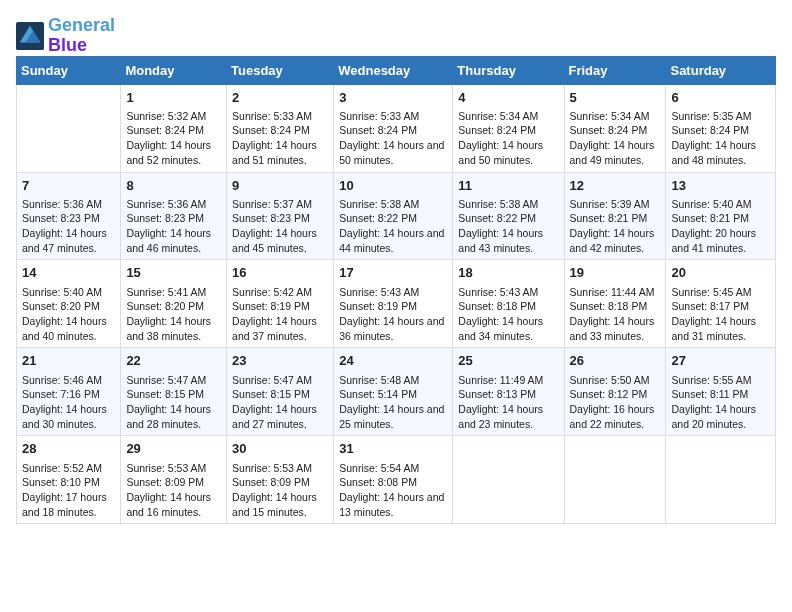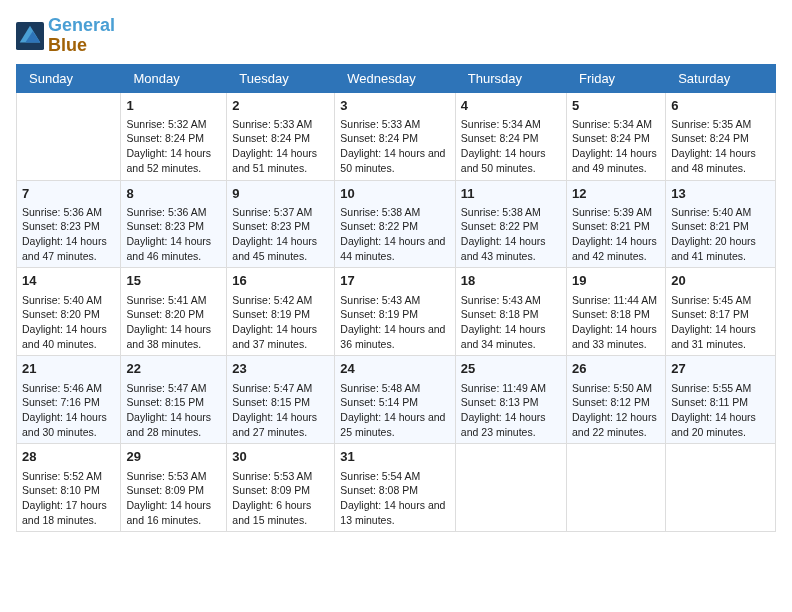--- a/index.html
+++ b/index.html
@@ -7,21 +7,20 @@
       font-family: Arial, sans-serif;
       background: #fff;
       width: 792px;
       min-height: 612px;
       padding: 16px;
     }
     .header {
       display: flex;
       justify-content: space-between;
       align-items: flex-start;
-      margin-bottom: 8px;
     }
     .logo {
       display: flex;
       align-items: center;
       gap: 4px;
     }
     .logo-text {
       font-size: 18px;
       font-weight: bold;
       color: #1a3a5c;
@@ -51,24 +50,24 @@
     table {
       width: 100%;
       border-collapse: collapse;
       font-size: 11px;
     }
     thead tr {
       background-color: #2e74b8;
       color: #fff;
     }
     thead th {
-      padding: 6px 12px;
+      padding: 6px 4px;
       text-align: left;
       font-size: 13px;
-      font-weight: normal;
+      font-weight: bold;
       border: 1px solid #2e74b8;
     }
     tbody tr {
       border-bottom: 1px solid #ccc;
     }
     tbody td {
       vertical-align: top;
       padding: 4px 5px;
       border: 1px solid #ddd;
       min-height: 80px;
@@ -97,21 +96,21 @@
 
 <div class="header">
   <div class="logo">
     <svg class="logo-icon" viewBox="0 0 30 30">
       <rect x="0" y="0" width="30" height="30" rx="2" fill="#1a3a5c"></rect>
       <polygon points="15,4 26,22 4,22" fill="#4a9fd4"></polygon>
       <polygon points="18,10 26,22 10,22" fill="#2e74b8"></polygon>
     </svg>
     <div>
       <div class="logo-text">
-        <span>General</span><br><span style="color:#a16207">Blue</span>
+        <span>General</span><br><span style="color:#6d28d9">Blue</span>
       </div>
     </div>
   </div>
   <div class="title-block">
     <div class="month-title"></div>
     <div class="location-title"></div>
   </div>
 </div>
 
 <table>
@@ -282,21 +281,21 @@
         <td>
           <span class="day-num">25</span>
           <div class="day-detail">Sunrise: 11:49 AM</div>
           <div class="day-detail">Sunset: 8:13 PM</div>
           <div class="day-detail">Daylight: 14 hours and 23 minutes.</div>
         </td>
         <td>
           <span class="day-num">26</span>
           <div class="day-detail">Sunrise: 5:50 AM</div>
           <div class="day-detail">Sunset: 8:12 PM</div>
-          <div class="day-detail">Daylight: 12 hours and 22 minutes.</div>
+          <div class="day-detail">Daylight: 16 hours and 22 minutes.</div>
         </td>
         <td>
           <span class="day-num">27</span>
           <div class="day-detail">Sunrise: 5:55 AM</div>
           <div class="day-detail">Sunset: 8:11 PM</div>
           <div class="day-detail">Daylight: 14 hours and 20 minutes.</div>
         </td>
       </tr>
       <tr>
         <td>
@@ -308,21 +307,21 @@
         <td>
           <span class="day-num">29</span>
           <div class="day-detail">Sunrise: 5:53 AM</div>
           <div class="day-detail">Sunset: 8:09 PM</div>
           <div class="day-detail">Daylight: 14 hours and 16 minutes.</div>
         </td>
         <td>
           <span class="day-num">30</span>
           <div class="day-detail">Sunrise: 5:53 AM</div>
           <div class="day-detail">Sunset: 8:09 PM</div>
-          <div class="day-detail">Daylight: 6 hours and 15 minutes.</div>
+          <div class="day-detail">Daylight: 14 hours and 15 minutes.</div>
         </td>
         <td>
           <span class="day-num">31</span>
           <div class="day-detail">Sunrise: 5:54 AM</div>
           <div class="day-detail">Sunset: 8:08 PM</div>
           <div class="day-detail">Daylight: 14 hours and 13 minutes.</div>
         </td>
         <td></td>
         <td></td>
         <td></td>

